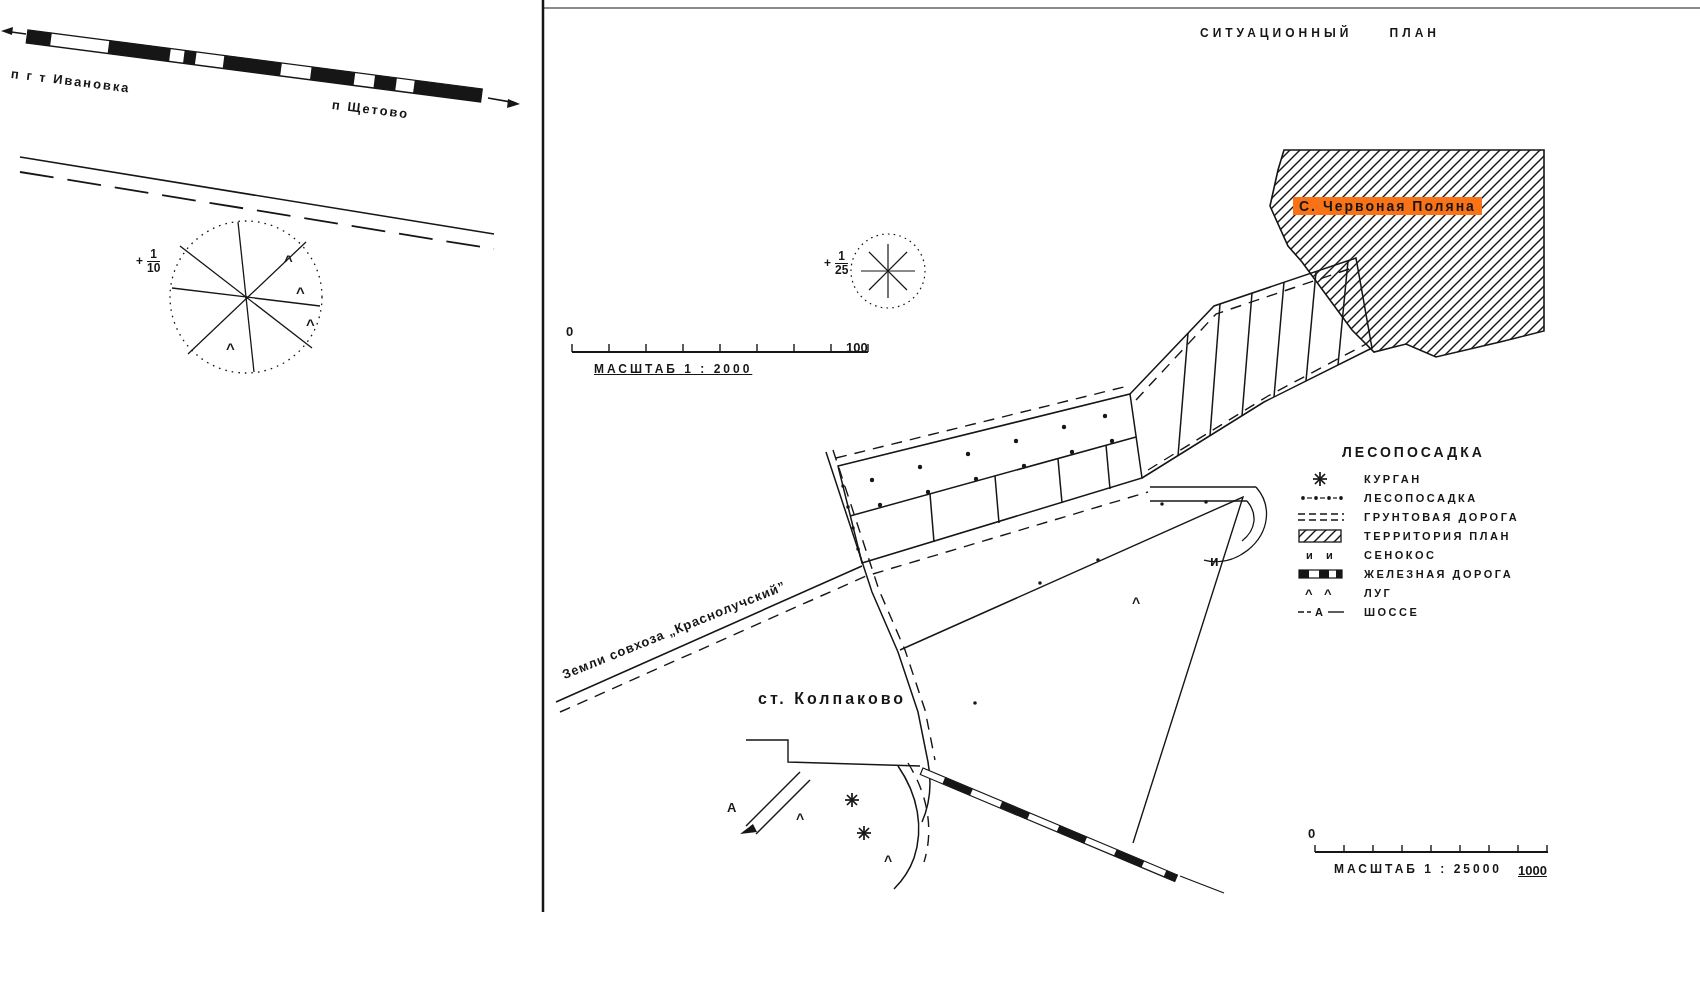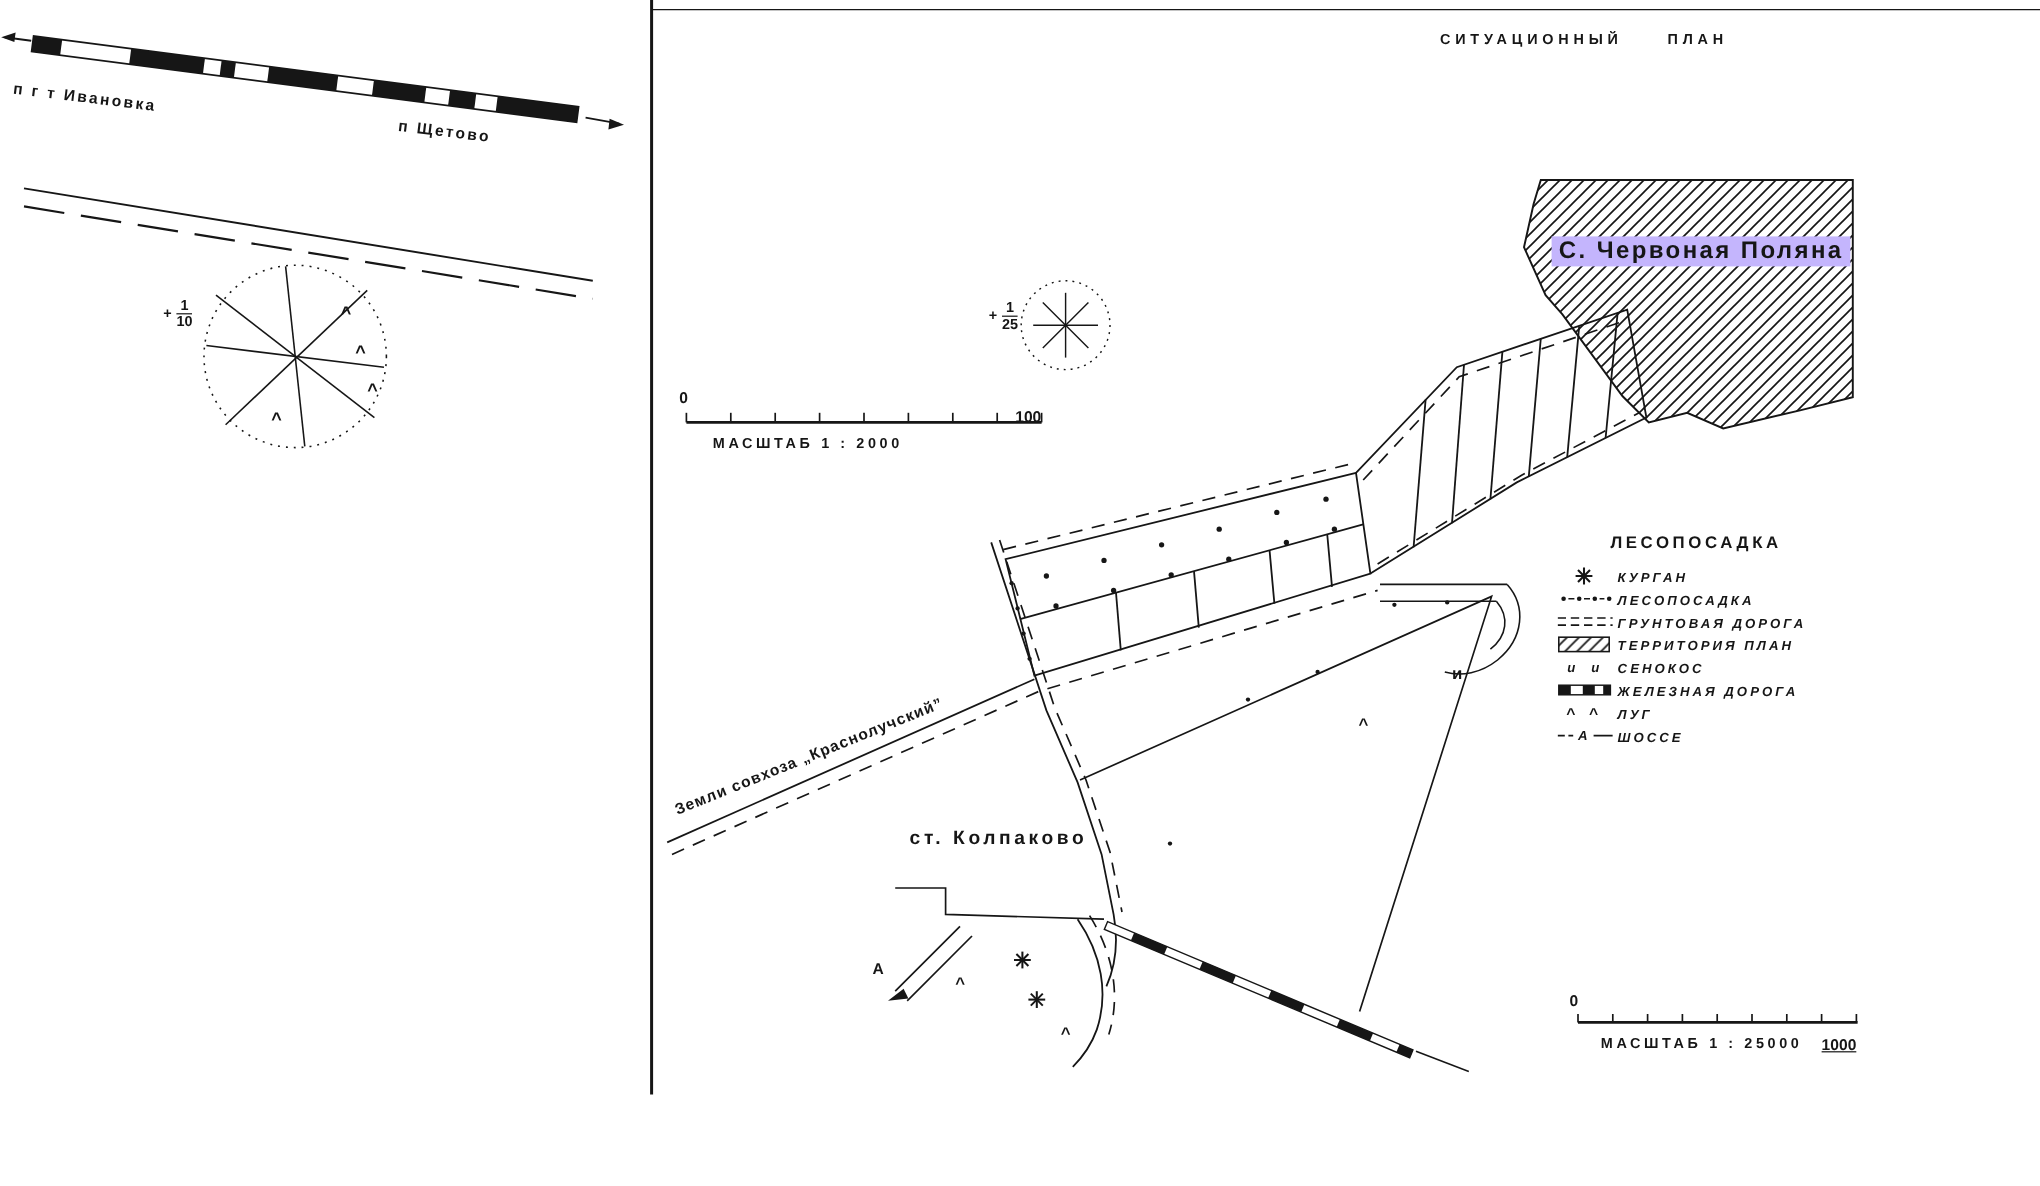--- a/index.html
+++ b/index.html
@@ -4,32 +4,32 @@
 <style>
   * { margin:0; padding:0; box-sizing:border-box; }
   html,body { width:1700px; height:988px; background:#ffffff; }
   body { font-family:"Liberation Sans", sans-serif; color:#161616; position:relative; overflow:hidden; }
   .page { position:absolute; inset:0; background:#fff; }
   svg.draw { position:absolute; left:0; top:0; }
   .lbl { position:absolute; white-space:nowrap; color:#161616; }
   .rot7 { transform:rotate(7deg); transform-origin:0 0; }
   .sta  { font-size:13px; font-weight:bold; letter-spacing:2px; }
   .title-right { left:1200px; top:26px; font-size:12px; font-weight:bold; letter-spacing:4px; word-spacing:30px; }
-  .village { left:1293px; top:197px; font-size:20px; font-weight:bold; letter-spacing:2px; background:#c4b5fd; padding:1px 6px; }
+  .village { left:1293px; top:197px; font-size:14px; font-weight:bold; letter-spacing:2px; background:#f97316; padding:1px 6px; }
   .frac-wrap { position:absolute; display:flex; align-items:center; gap:4px; font-size:12px; font-weight:bold; }
   .frac { display:inline-flex; flex-direction:column; align-items:center; line-height:1.05; }
   .frac .num { border-bottom:1.5px solid #161616; padding:0 3px; }
   .scale-num { font-size:13px; font-weight:bold; }
   .scale-cap { font-size:12px; font-weight:bold; letter-spacing:3px; }
   .sovkhoz { left:560px; top:668px; font-size:13px; font-weight:bold; letter-spacing:1px; transform:rotate(-22deg); transform-origin:0 0; }
   .station { left:758px; top:690px; font-size:16px; font-weight:bold; letter-spacing:3px; }
   .hwy-letter { left:727px; top:800px; font-size:13px; font-weight:bold; }
   .legend { position:absolute; left:1298px; top:444px; width:270px; }
   .legend-title { font-size:14px; font-weight:bold; letter-spacing:3px; margin:0 0 9px 44px; }
-  .legend-row { display:flex; align-items:flex-end; height:19px; gap:4px;font-style:italic; }
+  .legend-row { display:flex; align-items:center; height:19px; gap:20px; }
   .legend-row .sym { width:46px; height:16px; flex:0 0 46px; display:inline-block; }
   .legend-label { font-size:11px; font-weight:bold; letter-spacing:2.5px; }
 </style>
 </head>
 <body>
 
 <div class="page">
 
   <svg class="draw" width="1700" height="988" viewBox="0 0 1700 988">
     <defs>
@@ -251,21 +251,21 @@
   <div class="frac-wrap" style="left:824px; top:250px;">
     <span>+</span>
     <span class="frac">
       <span class="num">1</span>
       <span>25</span>
     </span>
   </div>
 
   <div class="lbl scale-num" style="left:566px; top:324px;">0</div>
   <div class="lbl scale-num" style="left:846px; top:340px;">100</div>
-  <div class="lbl scale-cap" style="left:594px; top:362px;">МАСШТАБ 1 : 2000</div>
+  <div class="lbl scale-cap" style="left:594px; top:362px;text-decoration:underline;">МАСШТАБ 1 : 2000</div>
 
   <div class="lbl scale-num" style="left:1308px; top:826px;">0</div>
   <div class="lbl scale-num" style="left:1518px; top:863px;text-decoration:underline;">1000</div>
   <div class="lbl scale-cap" style="left:1334px; top:862px;">МАСШТАБ 1 : 25000</div>
 
   <div class="lbl sovkhoz">Земли совхоза „Краснолучский”</div>
   <div class="lbl station">ст. Колпаково</div>
   <div class="lbl hwy-letter">А</div>
 
   <div class="legend">

